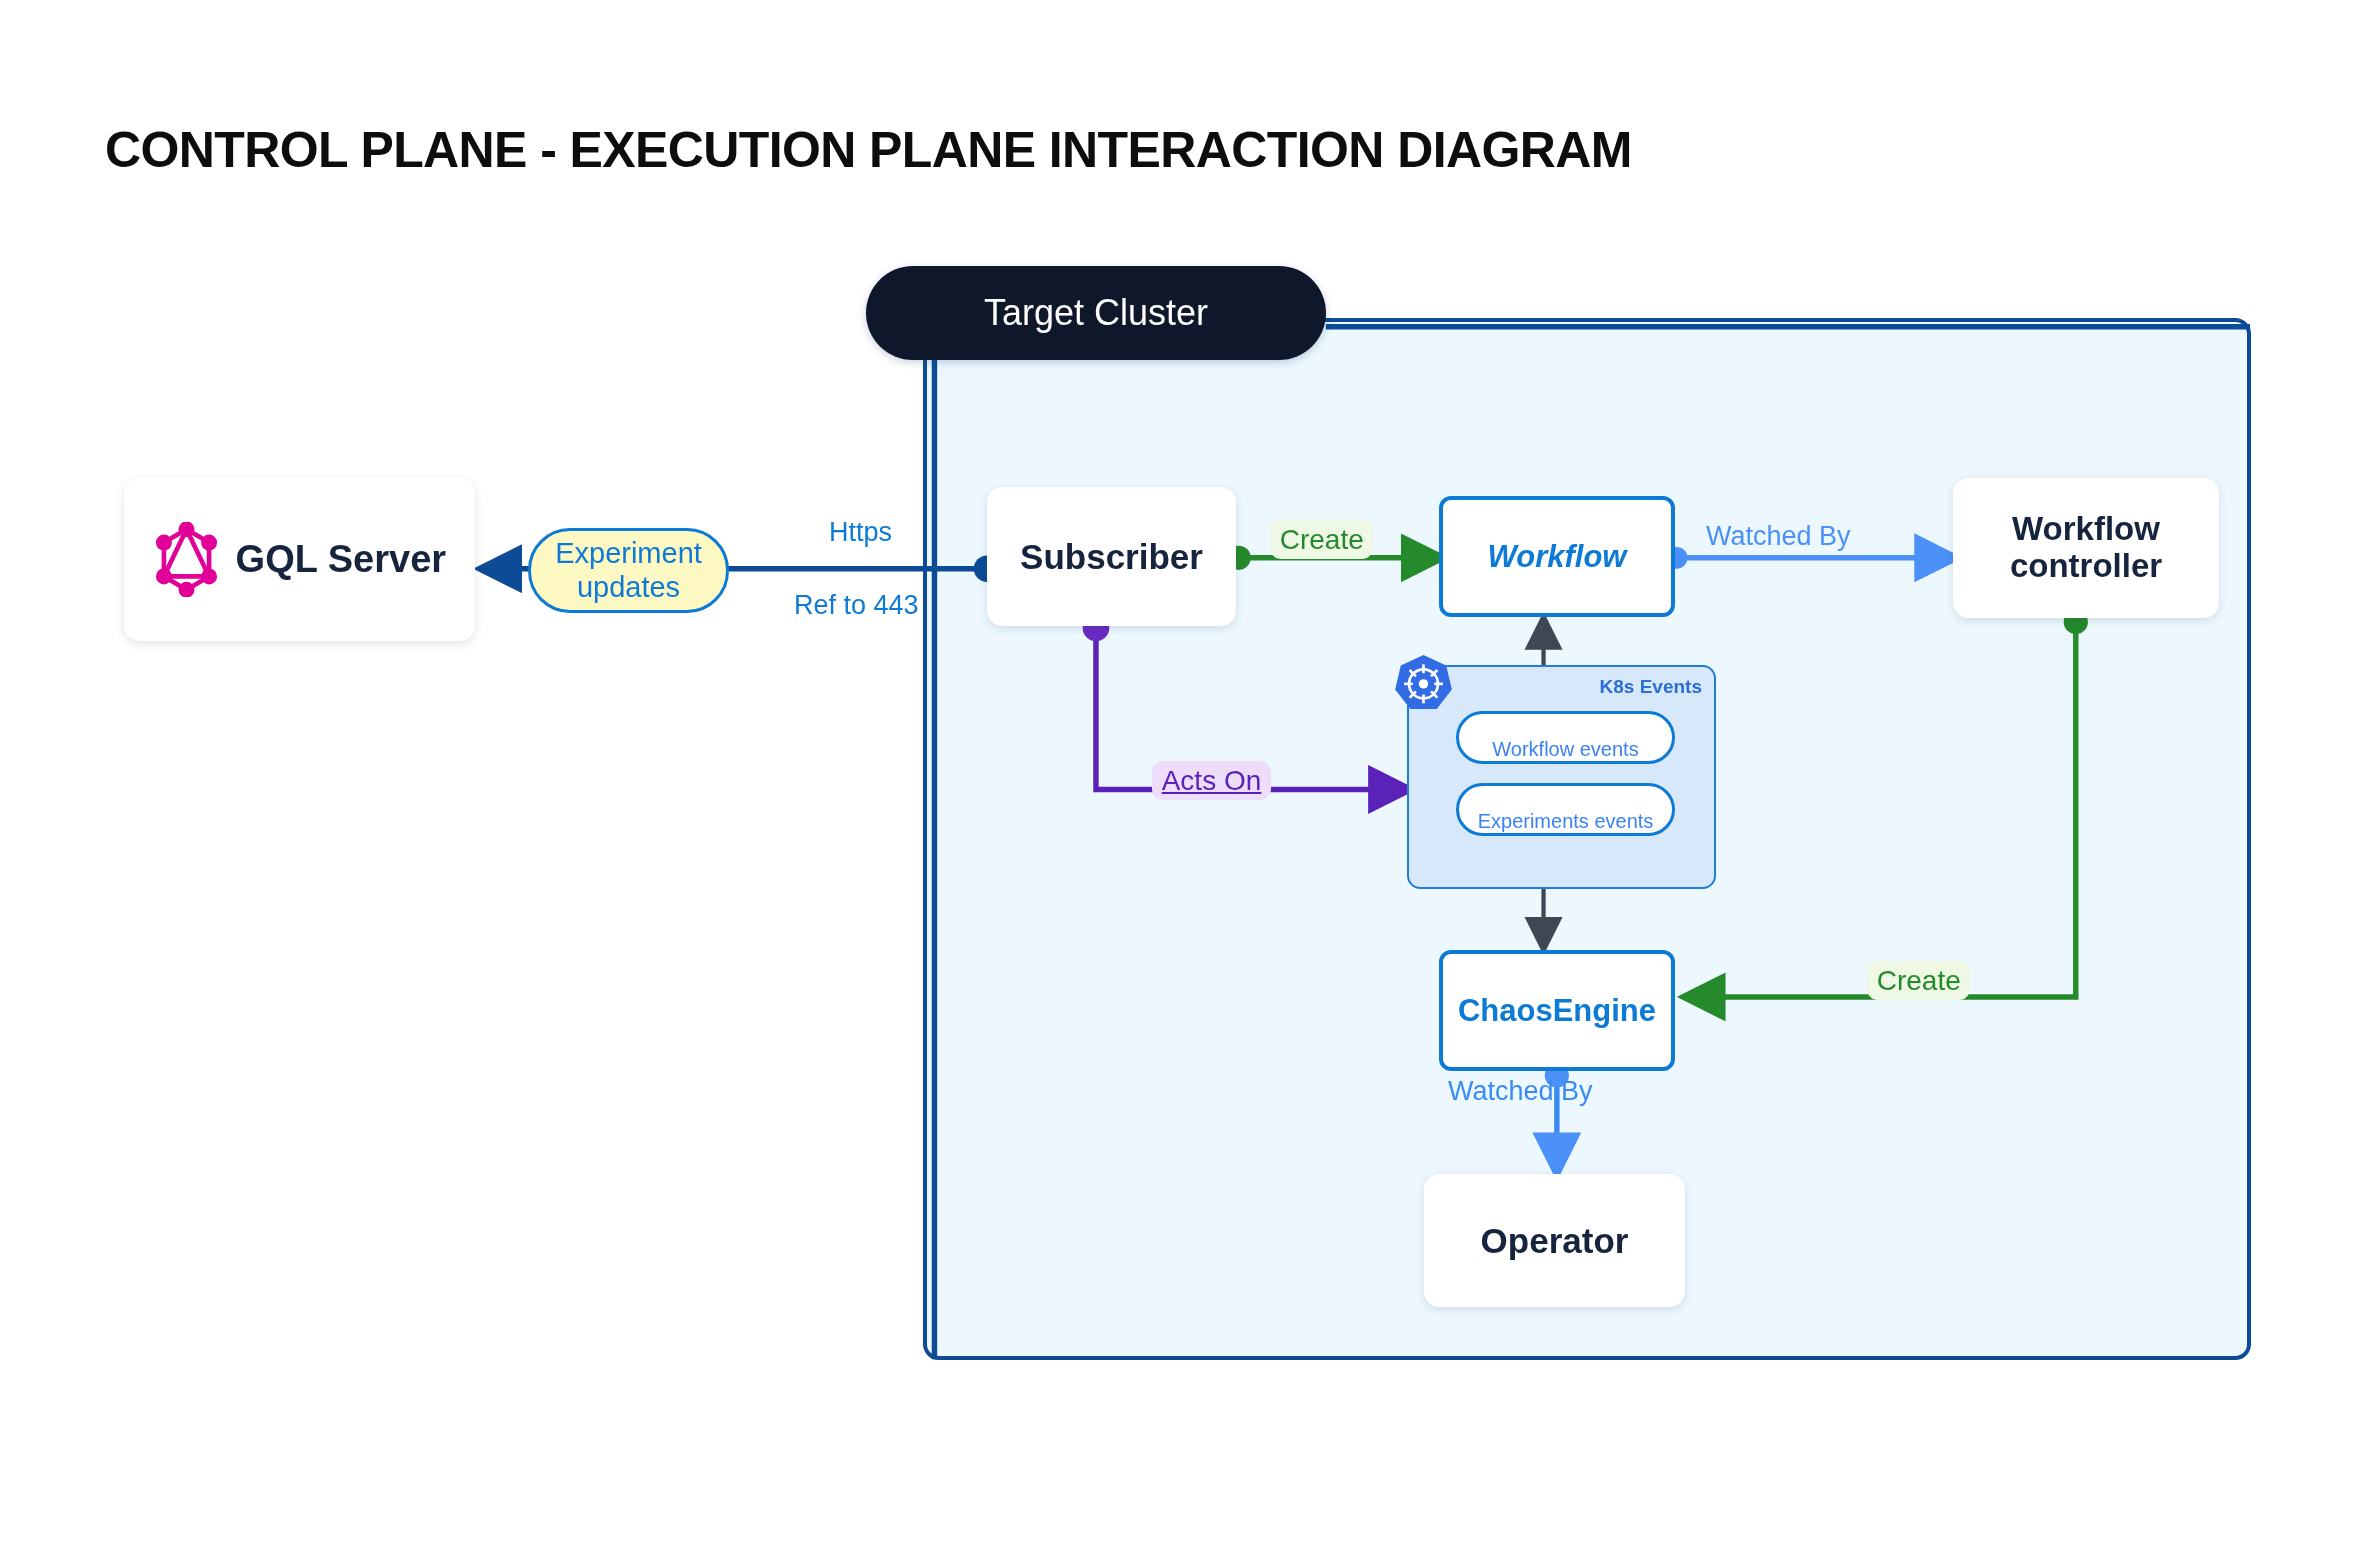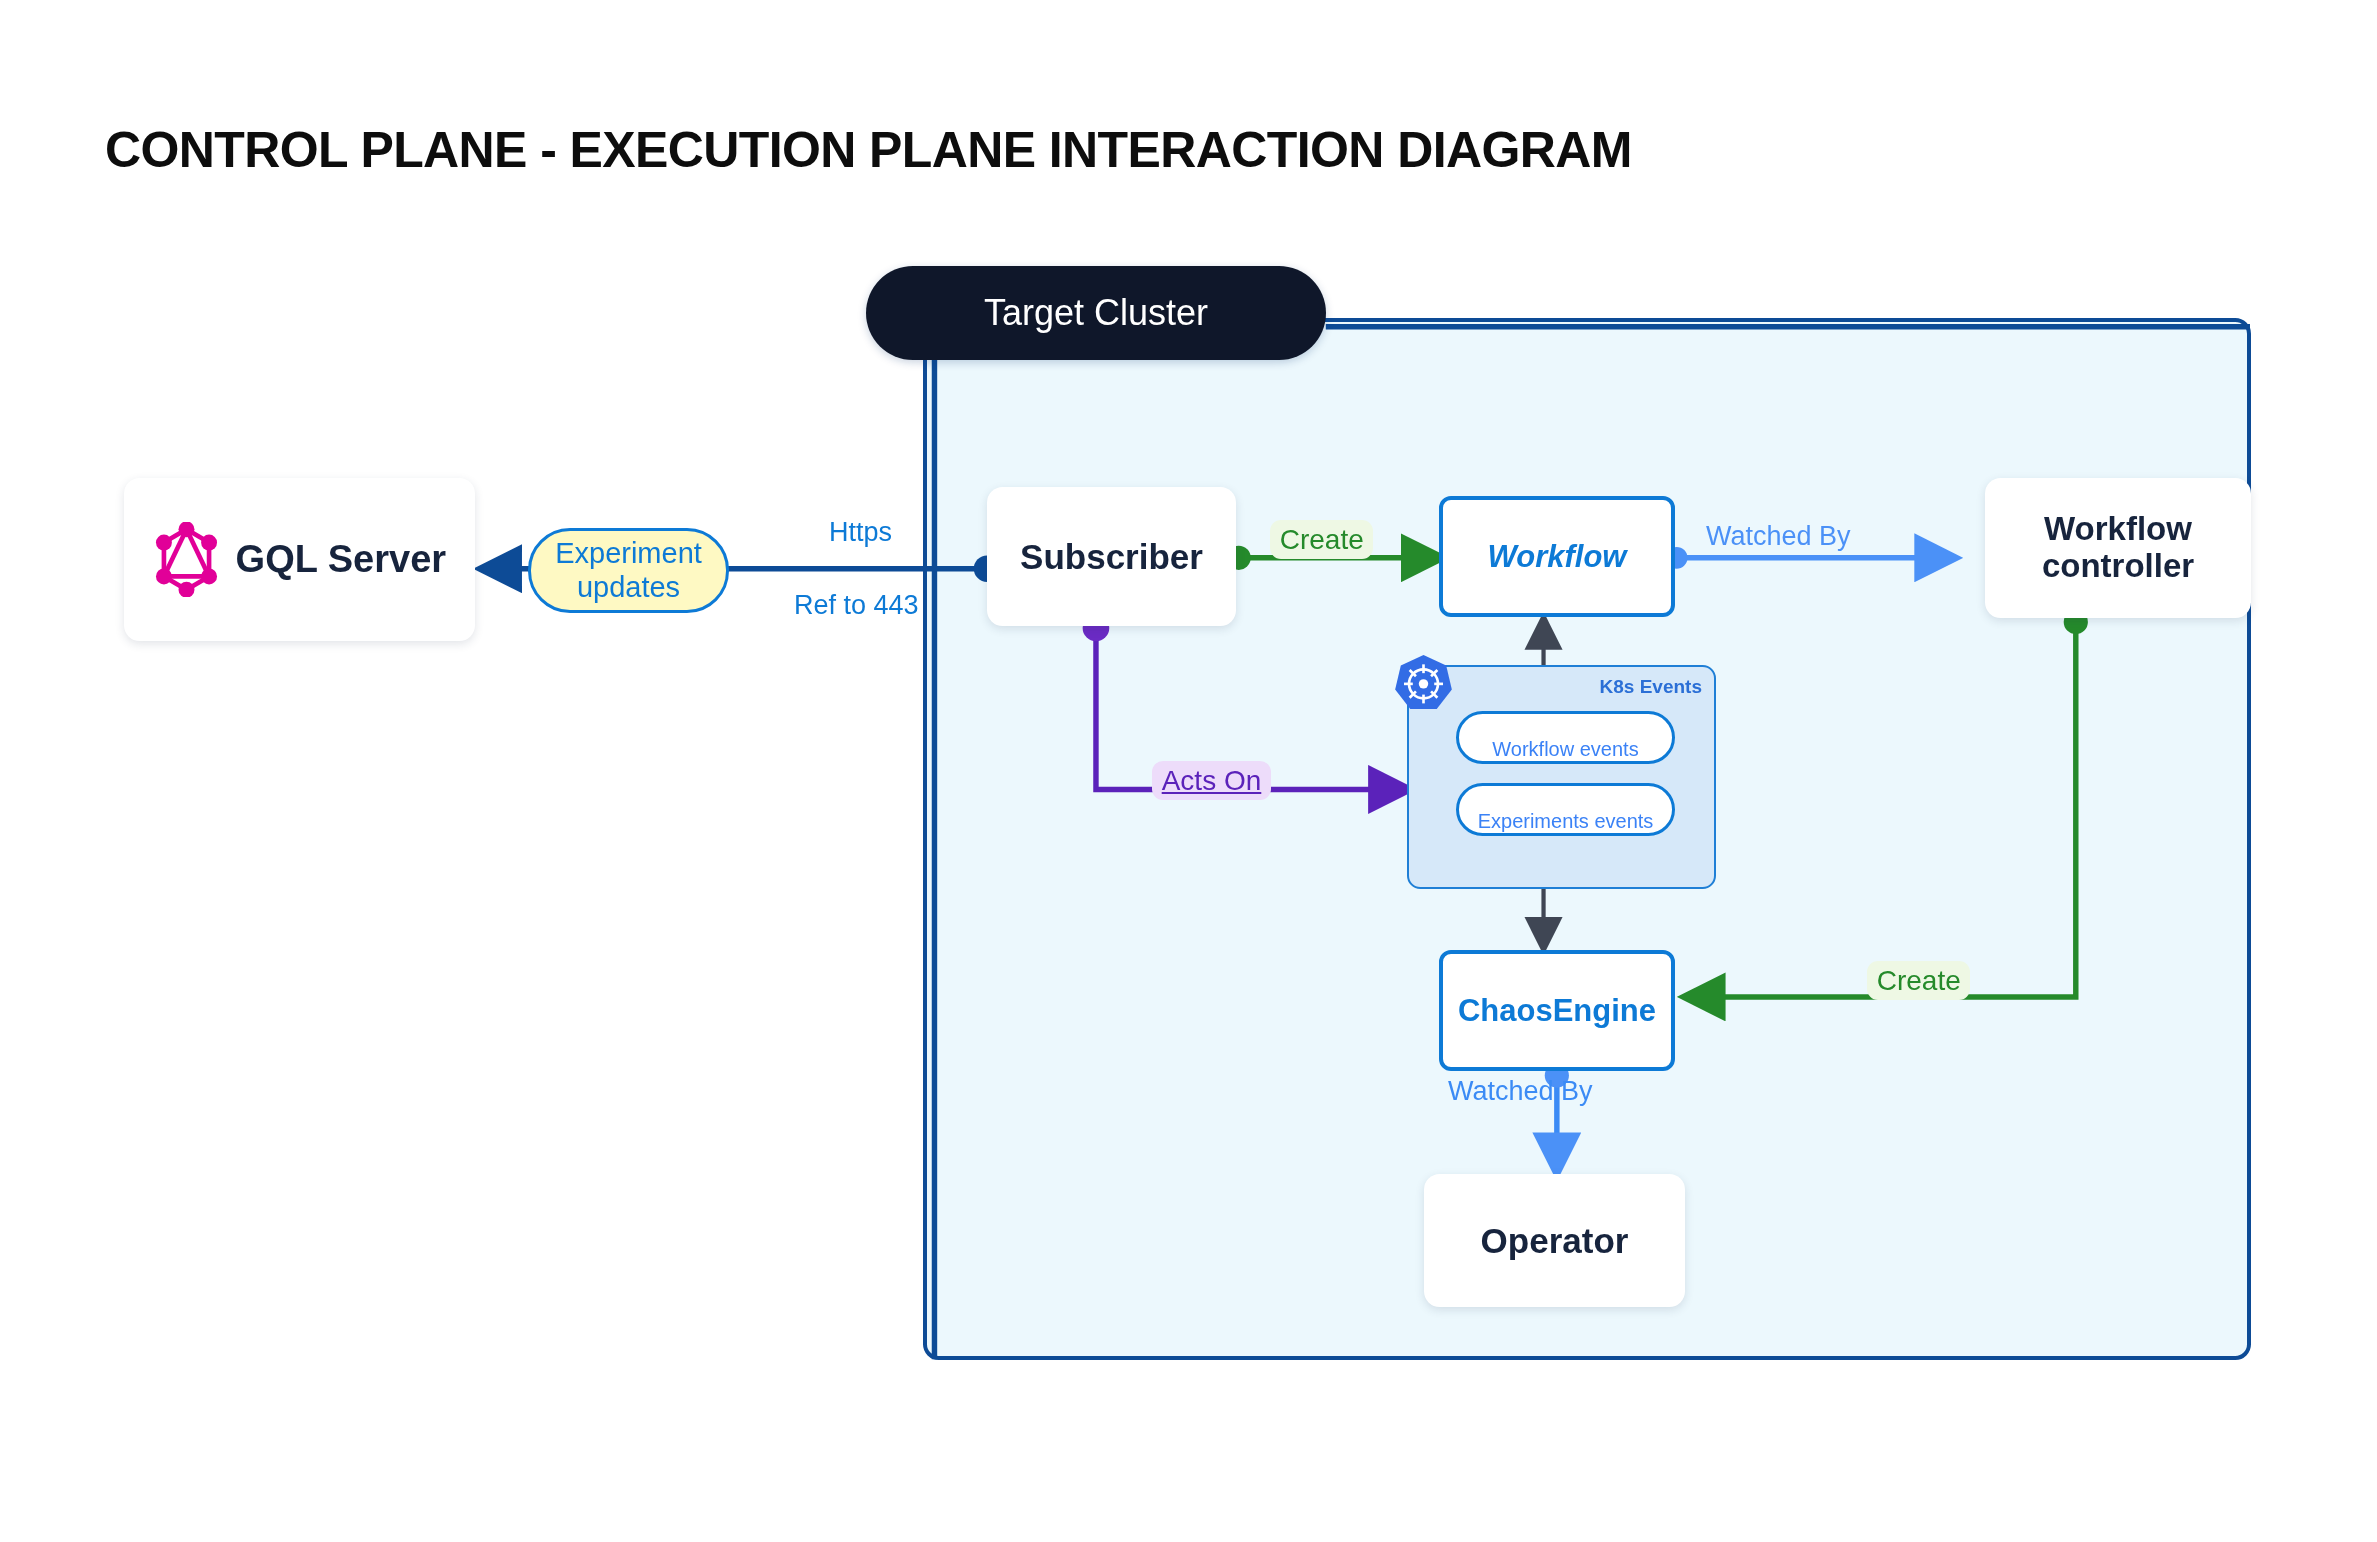--- a/index.html
+++ b/index.html
@@ -32,21 +32,21 @@
   .card{
     position:absolute;background:#ffffff;border-radius:15.7px;
     box-shadow:0 3px 9.7px rgba(32,50,80,.13);
     display:flex;align-items:center;justify-content:center;
     color:#17243d;font-weight:bold;text-align:center;line-height:1.12;
   }
   #gql-card{left:124px;top:478px;width:351px;height:163px;}
   #gql-inner{display:flex;align-items:center;gap:15.7px;}
   #gql-label{font-size:38px;font-weight:bold;color:#17243d;}
   #subscriber-card{left:987px;top:487px;width:249px;height:139px;font-size:35px;}
-  #wfctl-card{left:1953px;top:478px;width:266px;height:140px;font-size:33px;padding:0 8.5px;box-sizing:border-box;margin-left:32px;}
+  #wfctl-card{left:1953px;top:478px;width:266px;height:140px;font-size:33px;padding:0 8.5px;box-sizing:border-box;}
   #operator-card{left:1424px;top:1174px;width:261px;height:133px;font-size:35px;}
 
   
   .bnode{
     position:absolute;background:#ffffff;border:4.2px solid #0d7ad6;
     border-radius:12px;display:flex;align-items:center;justify-content:center;
     color:#0d7ad6;font-size:31px;font-weight:bold;box-sizing:border-box;
   }
   #workflow-node{left:1439px;top:496px;width:236px;height:121px;font-style:italic;}
   #chaosengine-node{left:1439px;top:950px;width:236px;height:121px;}

